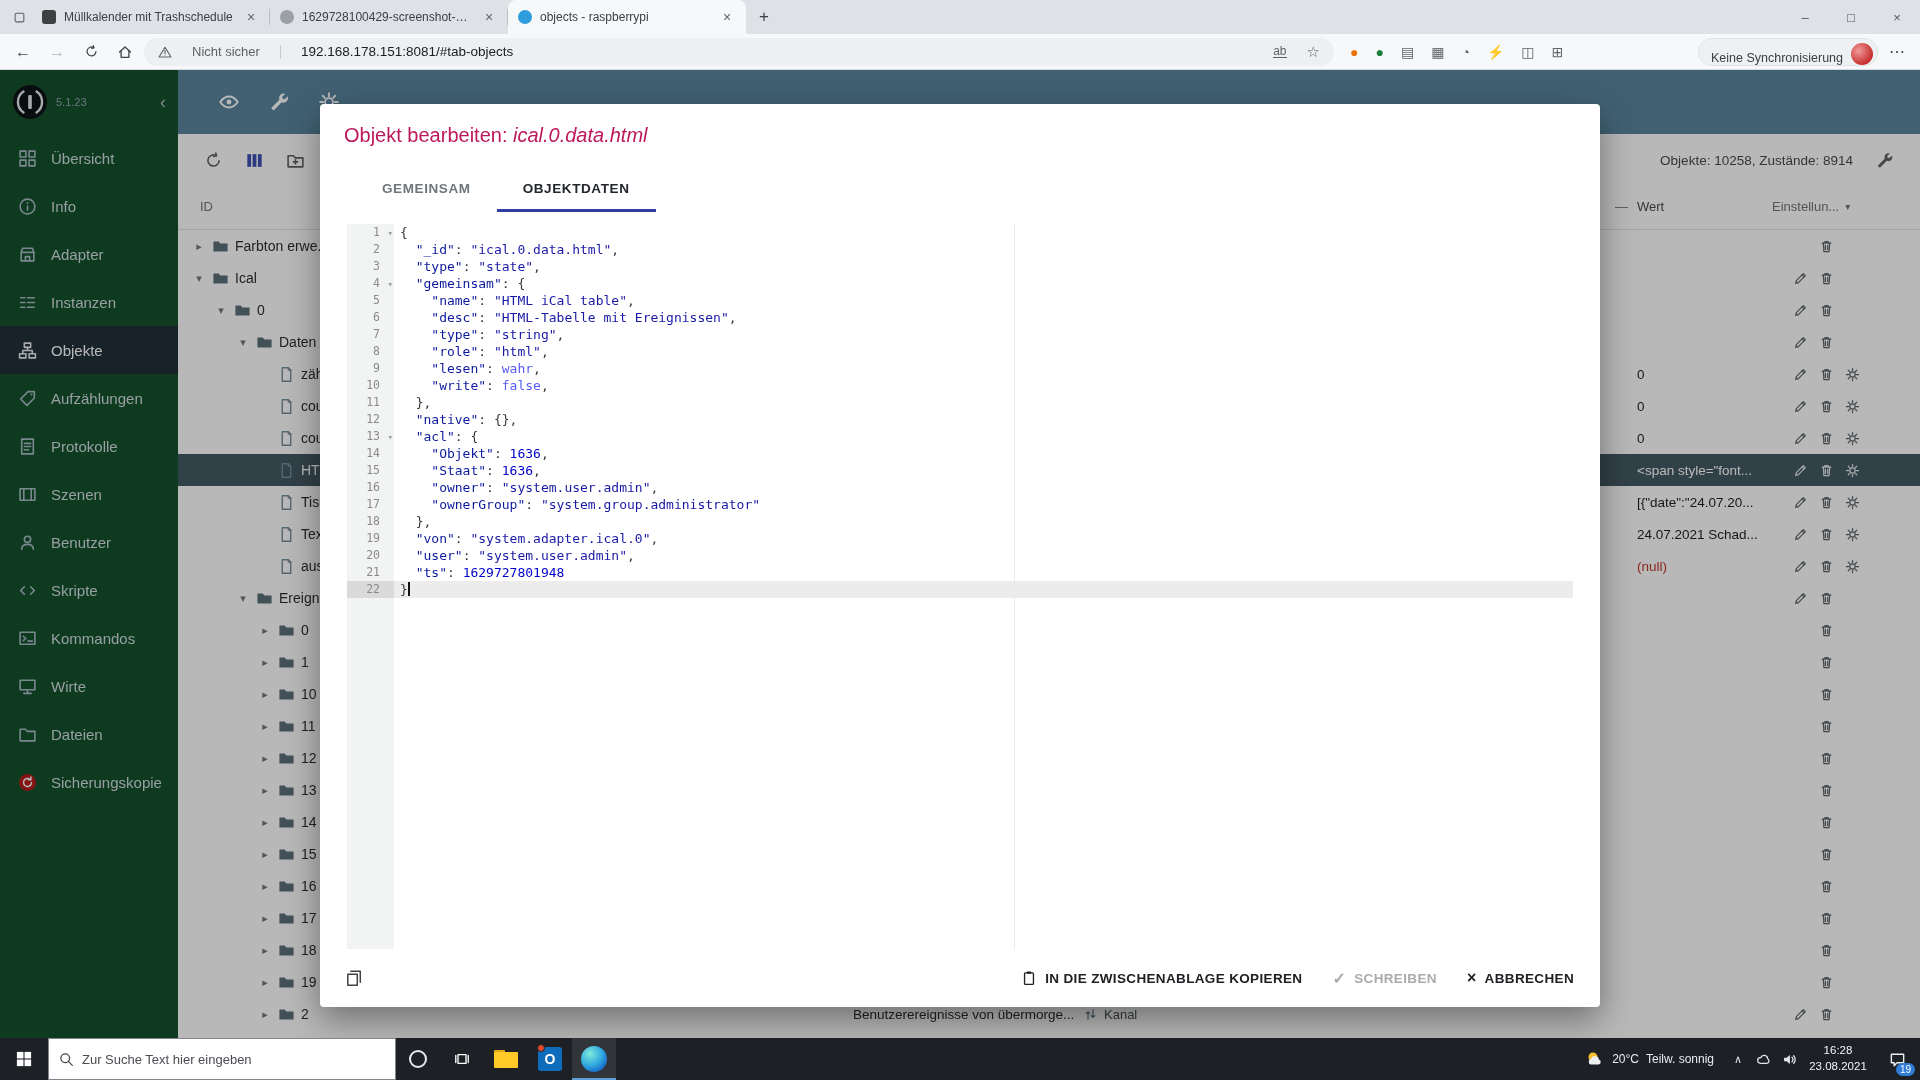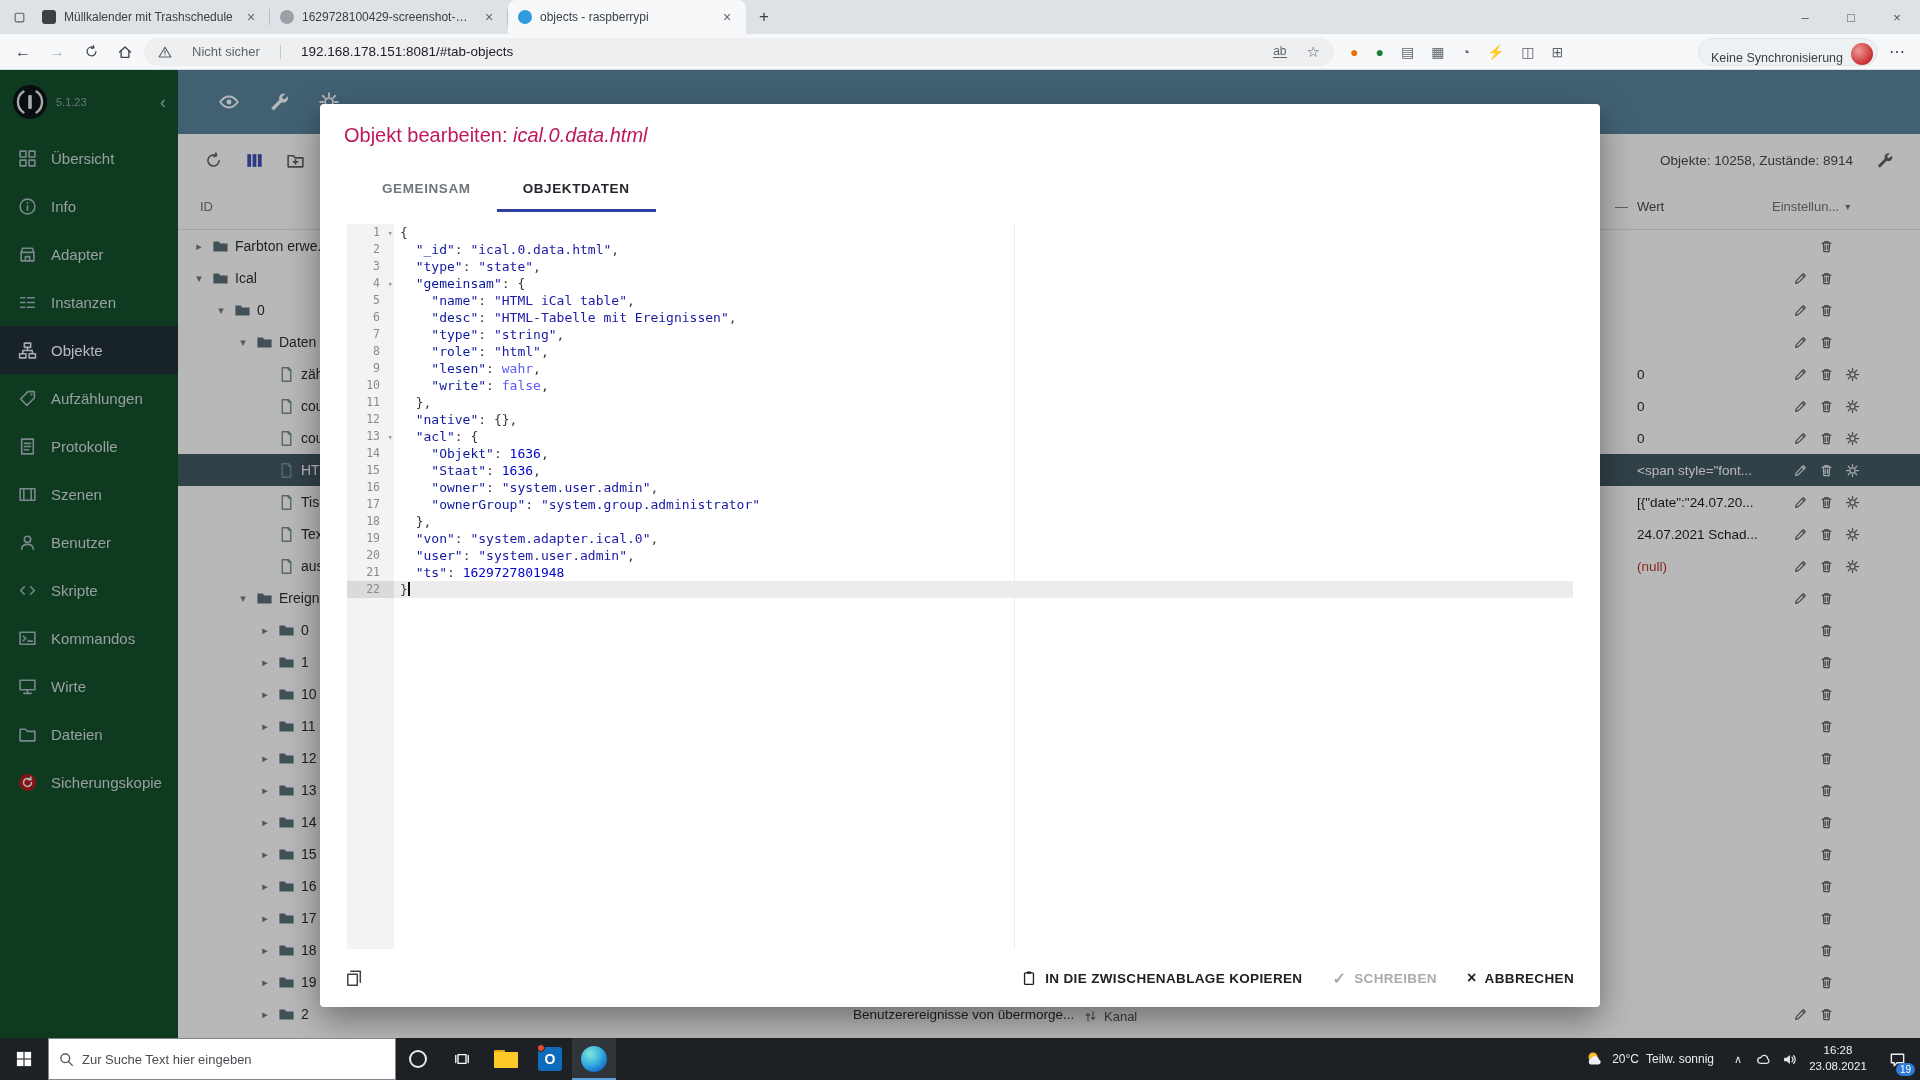--- a/index.html
+++ b/index.html
@@ -76,21 +76,21 @@
 .ricon{font-size:17px;display:flex;color:#78909c}
 .rlabel{font-size:14px;color:#2b2f33;white-space:nowrap}
 .row.selected .rlabel{color:#fff}
 .rvalue{position:absolute;left:1459px;top:0;height:32px;display:flex;align-items:center;font-size:13.5px;color:#1f1f1f;max-width:145px;overflow:hidden;white-space:nowrap}
 .row.selected .rvalue{color:#fff}
 .vnull{color:#c0392b}
 .ract{position:absolute;top:0;height:32px;width:22px;display:flex;align-items:center;justify-content:center;color:#5c6368;font-size:15px}
 .row.selected .ract{color:#e8ecef}
 .a-edit{left:1611px}.a-delete{left:1637px}.a-settings{left:1663px}
 .rname{position:absolute;left:675px;top:0;height:32px;display:flex;align-items:center;font-size:13.5px;color:#2a2e32;white-space:nowrap;max-width:225px;overflow:hidden}
-.rtype{position:absolute;left:905px;top:11px;height:32px;display:flex;align-items:flex-start;gap:6px;font-size:13px;color:#4b565c}
+.rtype{position:absolute;left:905px;top:0;height:32px;display:flex;align-items:center;gap:6px;font-size:13px;color:#4b565c}
 .rtype .ticon{font-size:15px;color:#607d8b;display:flex}
 
 .overlay{position:absolute;inset:0;background:rgba(0,0,0,.28);z-index:5}
 
 
 .modal{position:absolute;left:320px;top:34px;width:1280px;height:903px;background:#fff;border-radius:4px;box-shadow:0 12px 34px rgba(0,0,0,.4);z-index:10}
 .m-title{position:absolute;top:20px;left:24px;font-size:20px;color:#be185d}
 .m-title .obj-id{font-style:italic}
 .m-tabs{position:absolute;top:60px;left:36px;height:48px;display:flex}
 .mtab{padding:0 26px;display:flex;align-items:center;font-size:13.5px;font-weight:700;letter-spacing:.6px;color:#70757a;position:relative}

